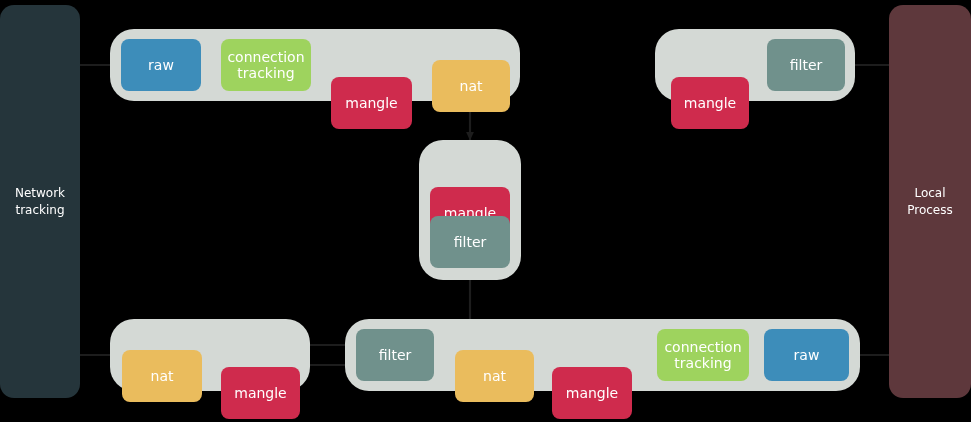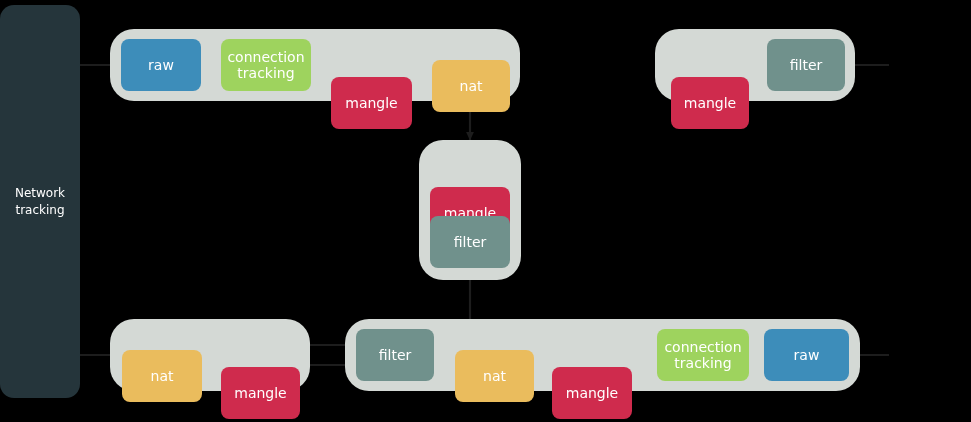--- a/index.html
+++ b/index.html
@@ -92,20 +92,26 @@
 
 <div id="diagram">
 
   <div class="side-panel" id="network-interface-panel">
     <div>
       <span class="label-line">Network</span>
       <span class="label-line">tracking</span>
     </div>
   </div>
 
+  <div class="side-panel" id="local-process-panel">
+    <div>
+      <span class="label-line">Local</span>
+      <span class="label-line">Process</span>
+    </div>
+  </div>
 
   <svg class="connectors" viewBox="0 0 971 422">
     <defs>
       <marker id="arrowR" markerWidth="9" markerHeight="9" refX="8" refY="4.5" orient="auto" markerUnits="userSpaceOnUse">
         <path d="M0,0.6 L8.5,4.5 L0,8.4 z" fill="#1d1d1d"></path>
       </marker>
     </defs>
 
     <path class="conn" d="M80,65 L119,65" marker-end="url(#arrowR)"></path>
 

